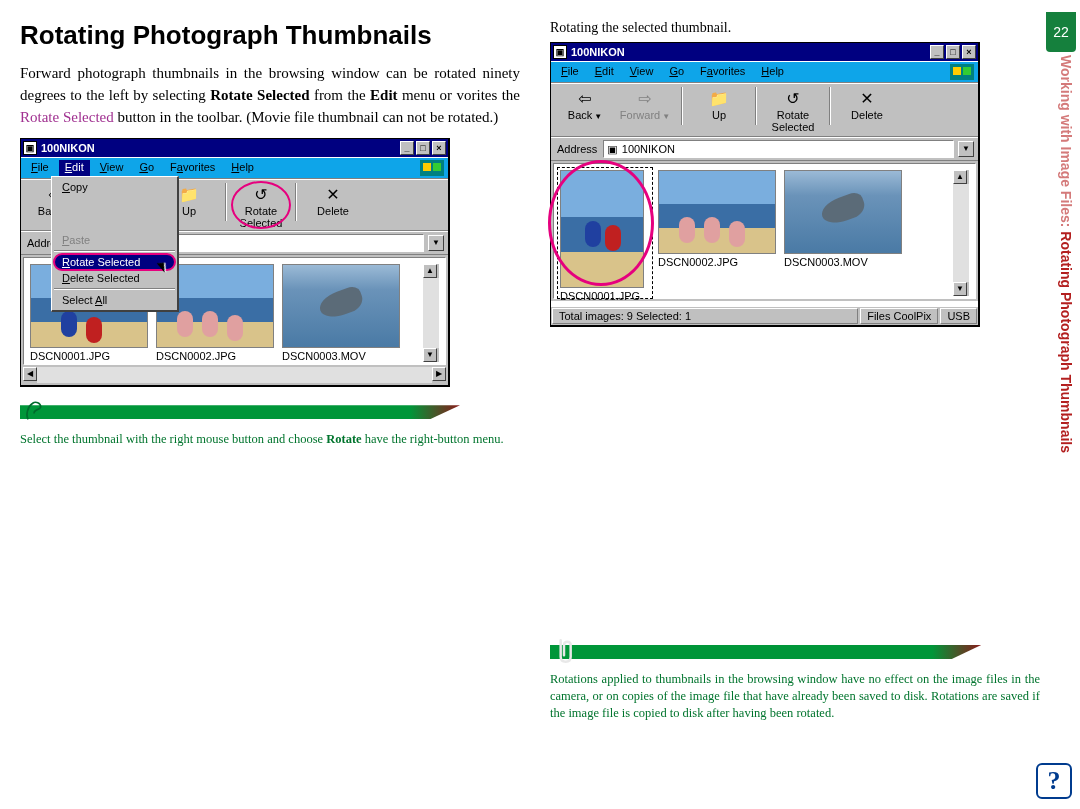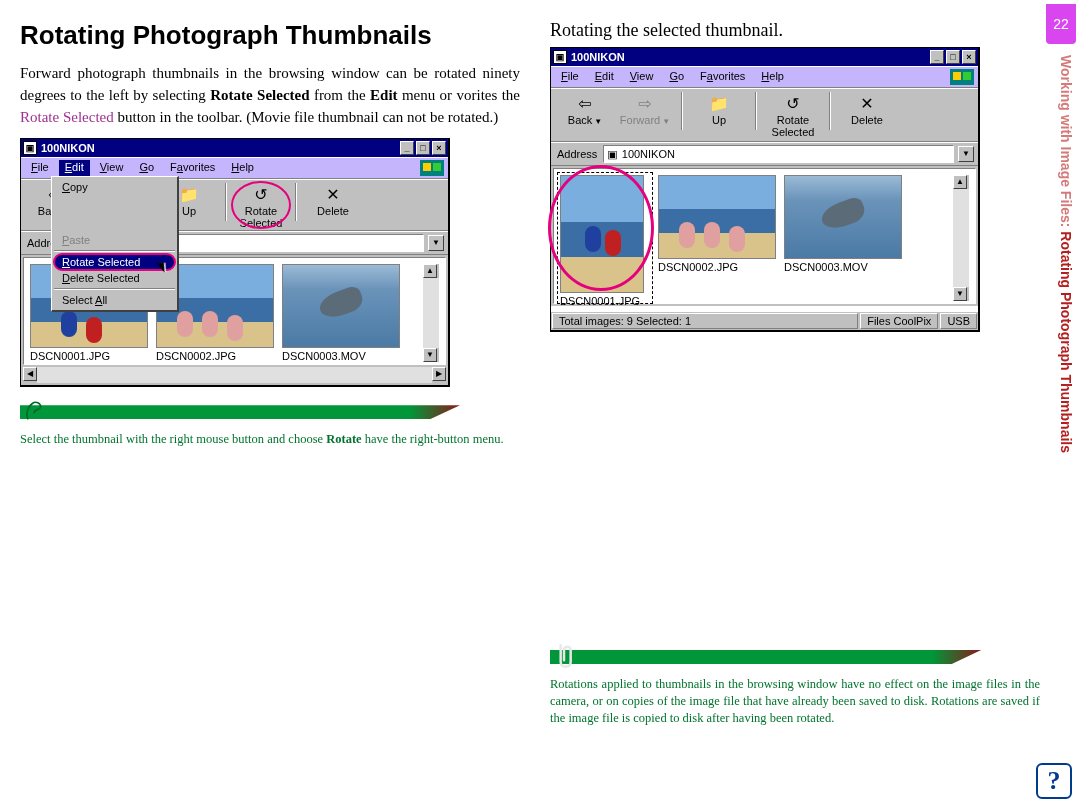--- a/index.html
+++ b/index.html
@@ -35,21 +35,21 @@
   .body-text {
     font-size: 15px;
     line-height: 1.45;
     text-align: justify;
     margin-bottom: 10px;
   }
   .body-text b { font-weight: bold; }
   .body-text .highlight { color: #a03090; }
 
   .caption2 {
-    font-size: 18px;
+    font-size: 14px;
   }
 
   
   .ribbon {
     position: relative;
     margin-top: 10px;
     height: 30px;
   }
   .ribbon::before{
     content:"";
@@ -71,23 +71,23 @@
     font-size: 12.5px;
     line-height: 1.35;
     text-align: justify;
     margin-top: 4px;
   }
   .note b { font-weight:bold; }
 
   
   .sidebar-tab {
     position:absolute;
-    right:4px; top:4px;
+    right:4px; top:12px;
     width:30px; height:40px;
-    background:#d946ef;
+    background:#15803d;
     color:#fff;
     font-family: Arial, sans-serif;
     font-size:14px;
     text-align:center;
     line-height:40px;
     border-radius: 0 0 4px 4px;
   }
   .sidebar-label {
     position:absolute;
     right:6px;
@@ -148,21 +148,21 @@
   }
   .win-title .btns { margin-left:auto; display:flex; gap:2px;}
   .win-title .wbtn {
     width:14px;height:14px;
     background:#c0c0c0;
     border:1px solid #fff;
     border-right-color:#404040;border-bottom-color:#404040;
     font-size:9px;line-height:12px;text-align:center;color:#000;
   }
   .menubar {
-    background:#c4b5fd;
+    background:#0ea5e9;
     display:flex;
     padding:2px 4px;
     gap:4px;
     border-top:1px solid #fff;
     border-bottom:1px solid #808080;
     position:relative;
   }
   .menubar .mi { padding:1px 6px; }
   .menubar .mi.open { background:#000080; color:#fff; }
   .menubar .mi u { text-decoration: underline; }

